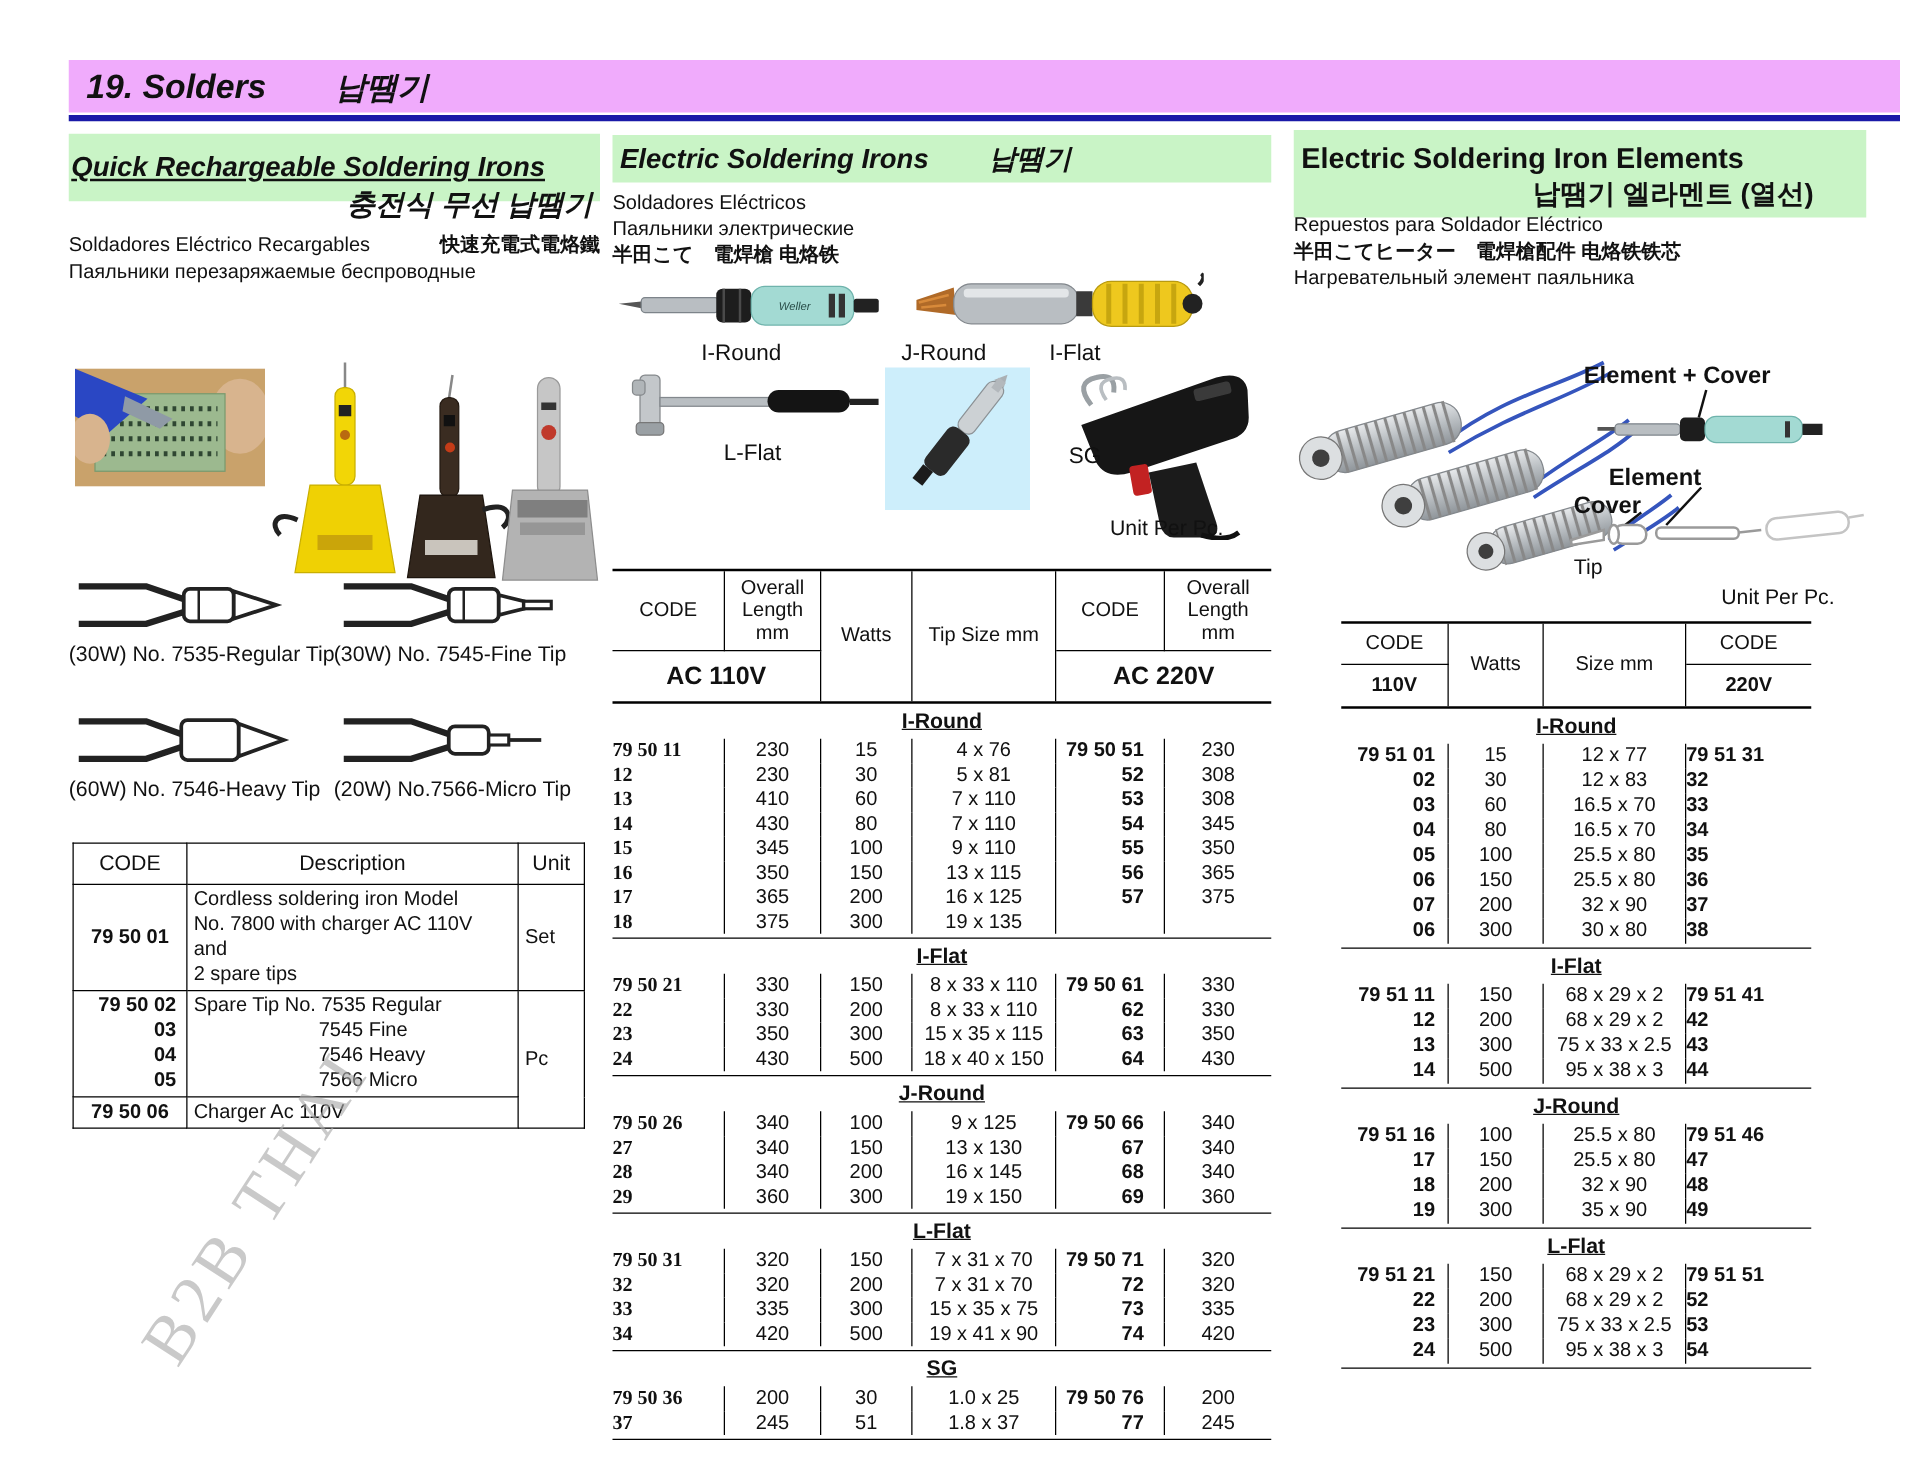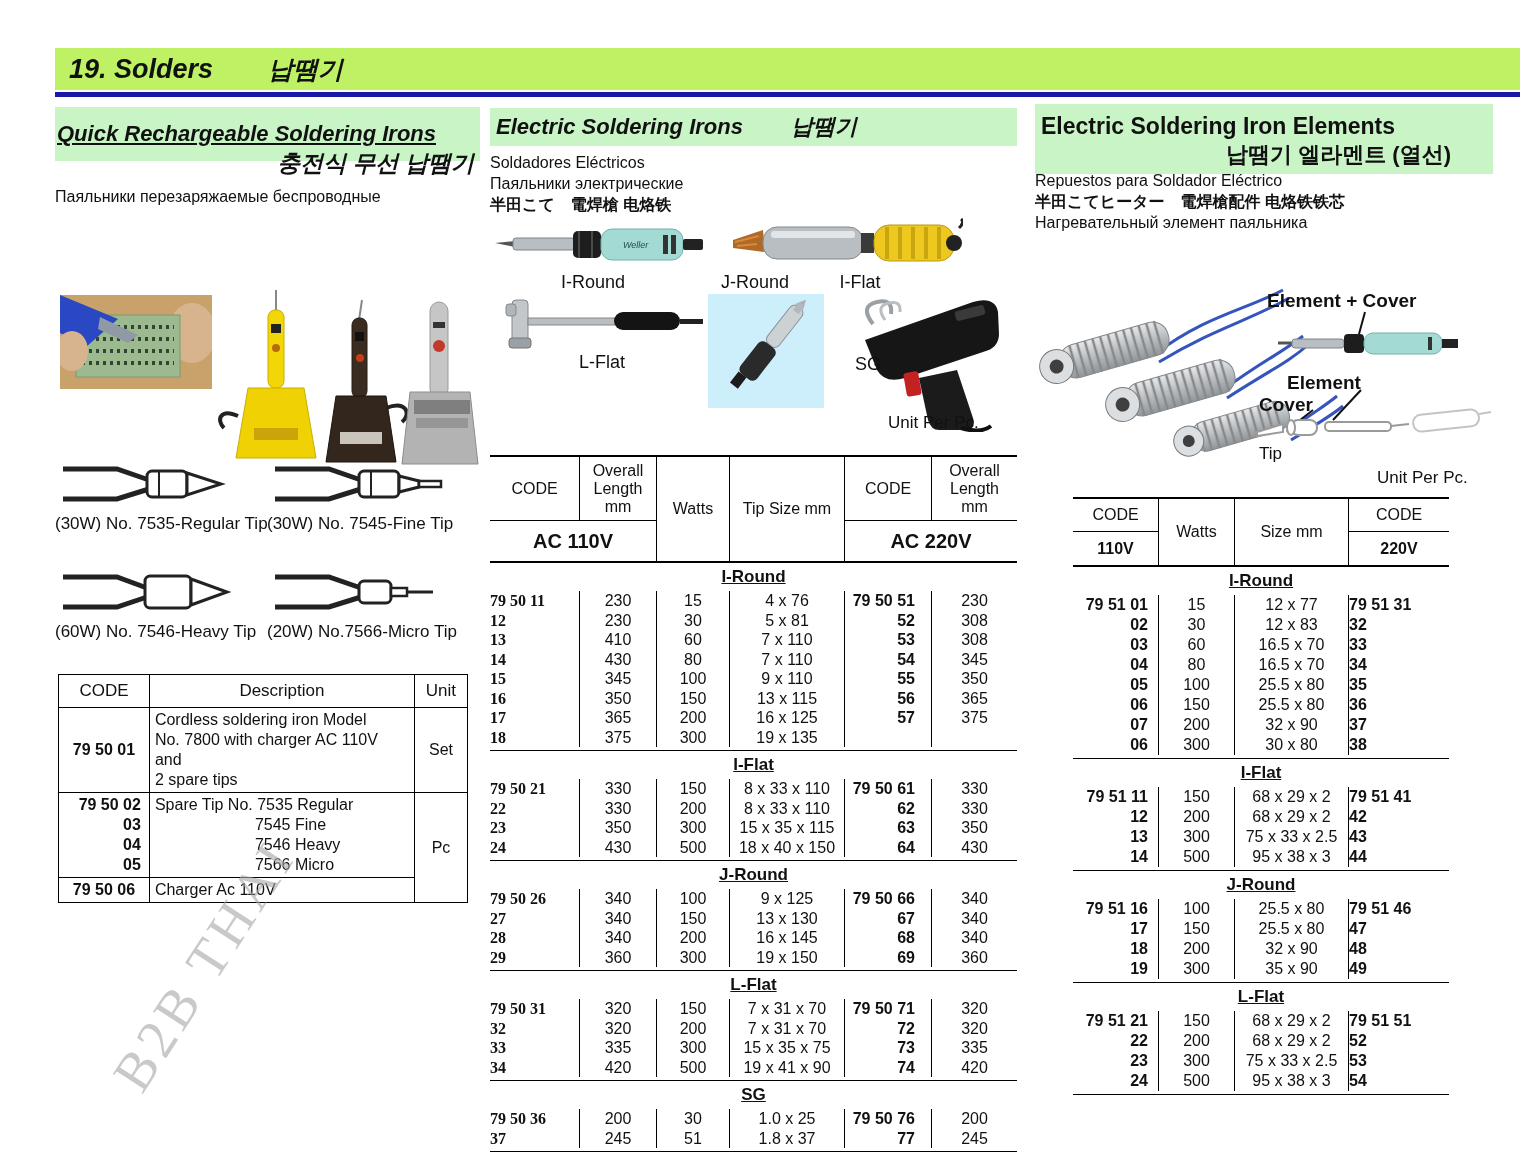--- a/index.html
+++ b/index.html
@@ -1,21 +1,21 @@
 <!DOCTYPE html>
 <html><head>
 <meta charset="utf-8">
 <style>
   html,body{margin:0;padding:0;background:#ffffff;}
   .page{position:relative;width:1526px;height:1168px;background:#ffffff;overflow:hidden;
         font-family:"Liberation Sans",sans-serif;color:#111;}
   .abs{position:absolute;}
 
   
-  .band{position:absolute;left:55px;top:48px;right:6px;height:42px;background:#bef264;
+  .band{position:absolute;left:55px;top:48px;right:6px;height:42px;background:#f0abfc;
         display:flex;align-items:center;}
   .band .t1{font-size:27px;font-weight:bold;font-style:italic;margin-left:14px;}
   .band .t2{font-size:25px;font-weight:bold;font-style:italic;margin-left:55px;}
   .rule{position:absolute;left:55px;top:92px;right:6px;height:5px;background:#1a1aa8;}
 
   
   .gtitle{background:#c9f4c6;}
   .col-title-left{position:absolute;left:55px;top:107px;width:425px;height:54px;
         font-size:22px;font-weight:bold;font-style:italic;display:flex;align-items:center;padding-left:2px;box-sizing:border-box;text-decoration:underline;}
   .left-kr{position:absolute;left:55px;top:148px;width:425px;text-align:right;
@@ -50,21 +50,21 @@
   .ltable{position:absolute;left:58px;top:674px;width:410px;border-collapse:collapse;
         font-size:16px;}
   .ltable th,.ltable td{border:1.6px solid #000;padding:2px 5px;vertical-align:middle;}
   .ltable th{font-weight:normal;font-size:17px;height:28px;}
   .ltable .code{font-weight:bold;text-align:center;white-space:pre-line;width:82px;}
   .ltable .codelist{font-weight:bold;text-align:right;width:82px;padding-right:8px;}
   .ltable .codelist div{line-height:20px;}
   .ltable .desc{width:272px;white-space:pre-line;line-height:20px;}
   .ltable .desc2 div{line-height:20px;}
   .ltable .desc2 div + div{padding-left:100px;}
-  .ltable .unit{text-align:center;width:44px;}
+  .ltable .unit{width:44px;}
 
   
   .mid-images{position:absolute;left:490px;top:212px;width:527px;height:234px;}
   .img-label{position:absolute;font-size:18px;text-align:center;}
   .unit-note{position:absolute;font-size:17px;white-space:nowrap;}
   .photo-blue{position:absolute;background:#cdeefb;}
 
   
   .mtable{position:absolute;left:490px;top:455px;width:527px;}
   .mhead{display:grid;grid-template-columns:90px 77px 73px 115px 87px 85px;
@@ -124,20 +124,24 @@
   <div class="band">
     <span class="t1">19. Solders</span>
     <span class="t2">납땜기</span>
   </div>
   <div class="rule"></div>
 
   <div class="col-title-left gtitle">Quick Rechargeable Soldering Irons</div>
   <div class="left-kr">충전식 무선 납땜기</div>
 
   <div class="langs langs-left">
+    <div class="langrow">
+      <span>Soldadores Eléctrico Recargables</span>
+      <span class="cjk-b">快速充電式電烙鐵</span>
+    </div>
     <div><span>Паяльники перезаряжаемые беспроводные</span></div>
   </div>
 
   <div class="photo-pcb">
     <svg width="152" height="94">
       <rect x="0" y="0" width="152" height="94" fill="#c9a26b"></rect>
       <ellipse cx="132" cy="38" rx="24" ry="30" fill="#d8b48e"></ellipse>
       <rect x="16" y="20" width="104" height="62" fill="#9cb98f" stroke="#7a9a6e"></rect>
       <g stroke="#2f4632" stroke-width="4" stroke-dasharray="3 4">
         <line x1="22" y1="32" x2="114" y2="32"></line>

